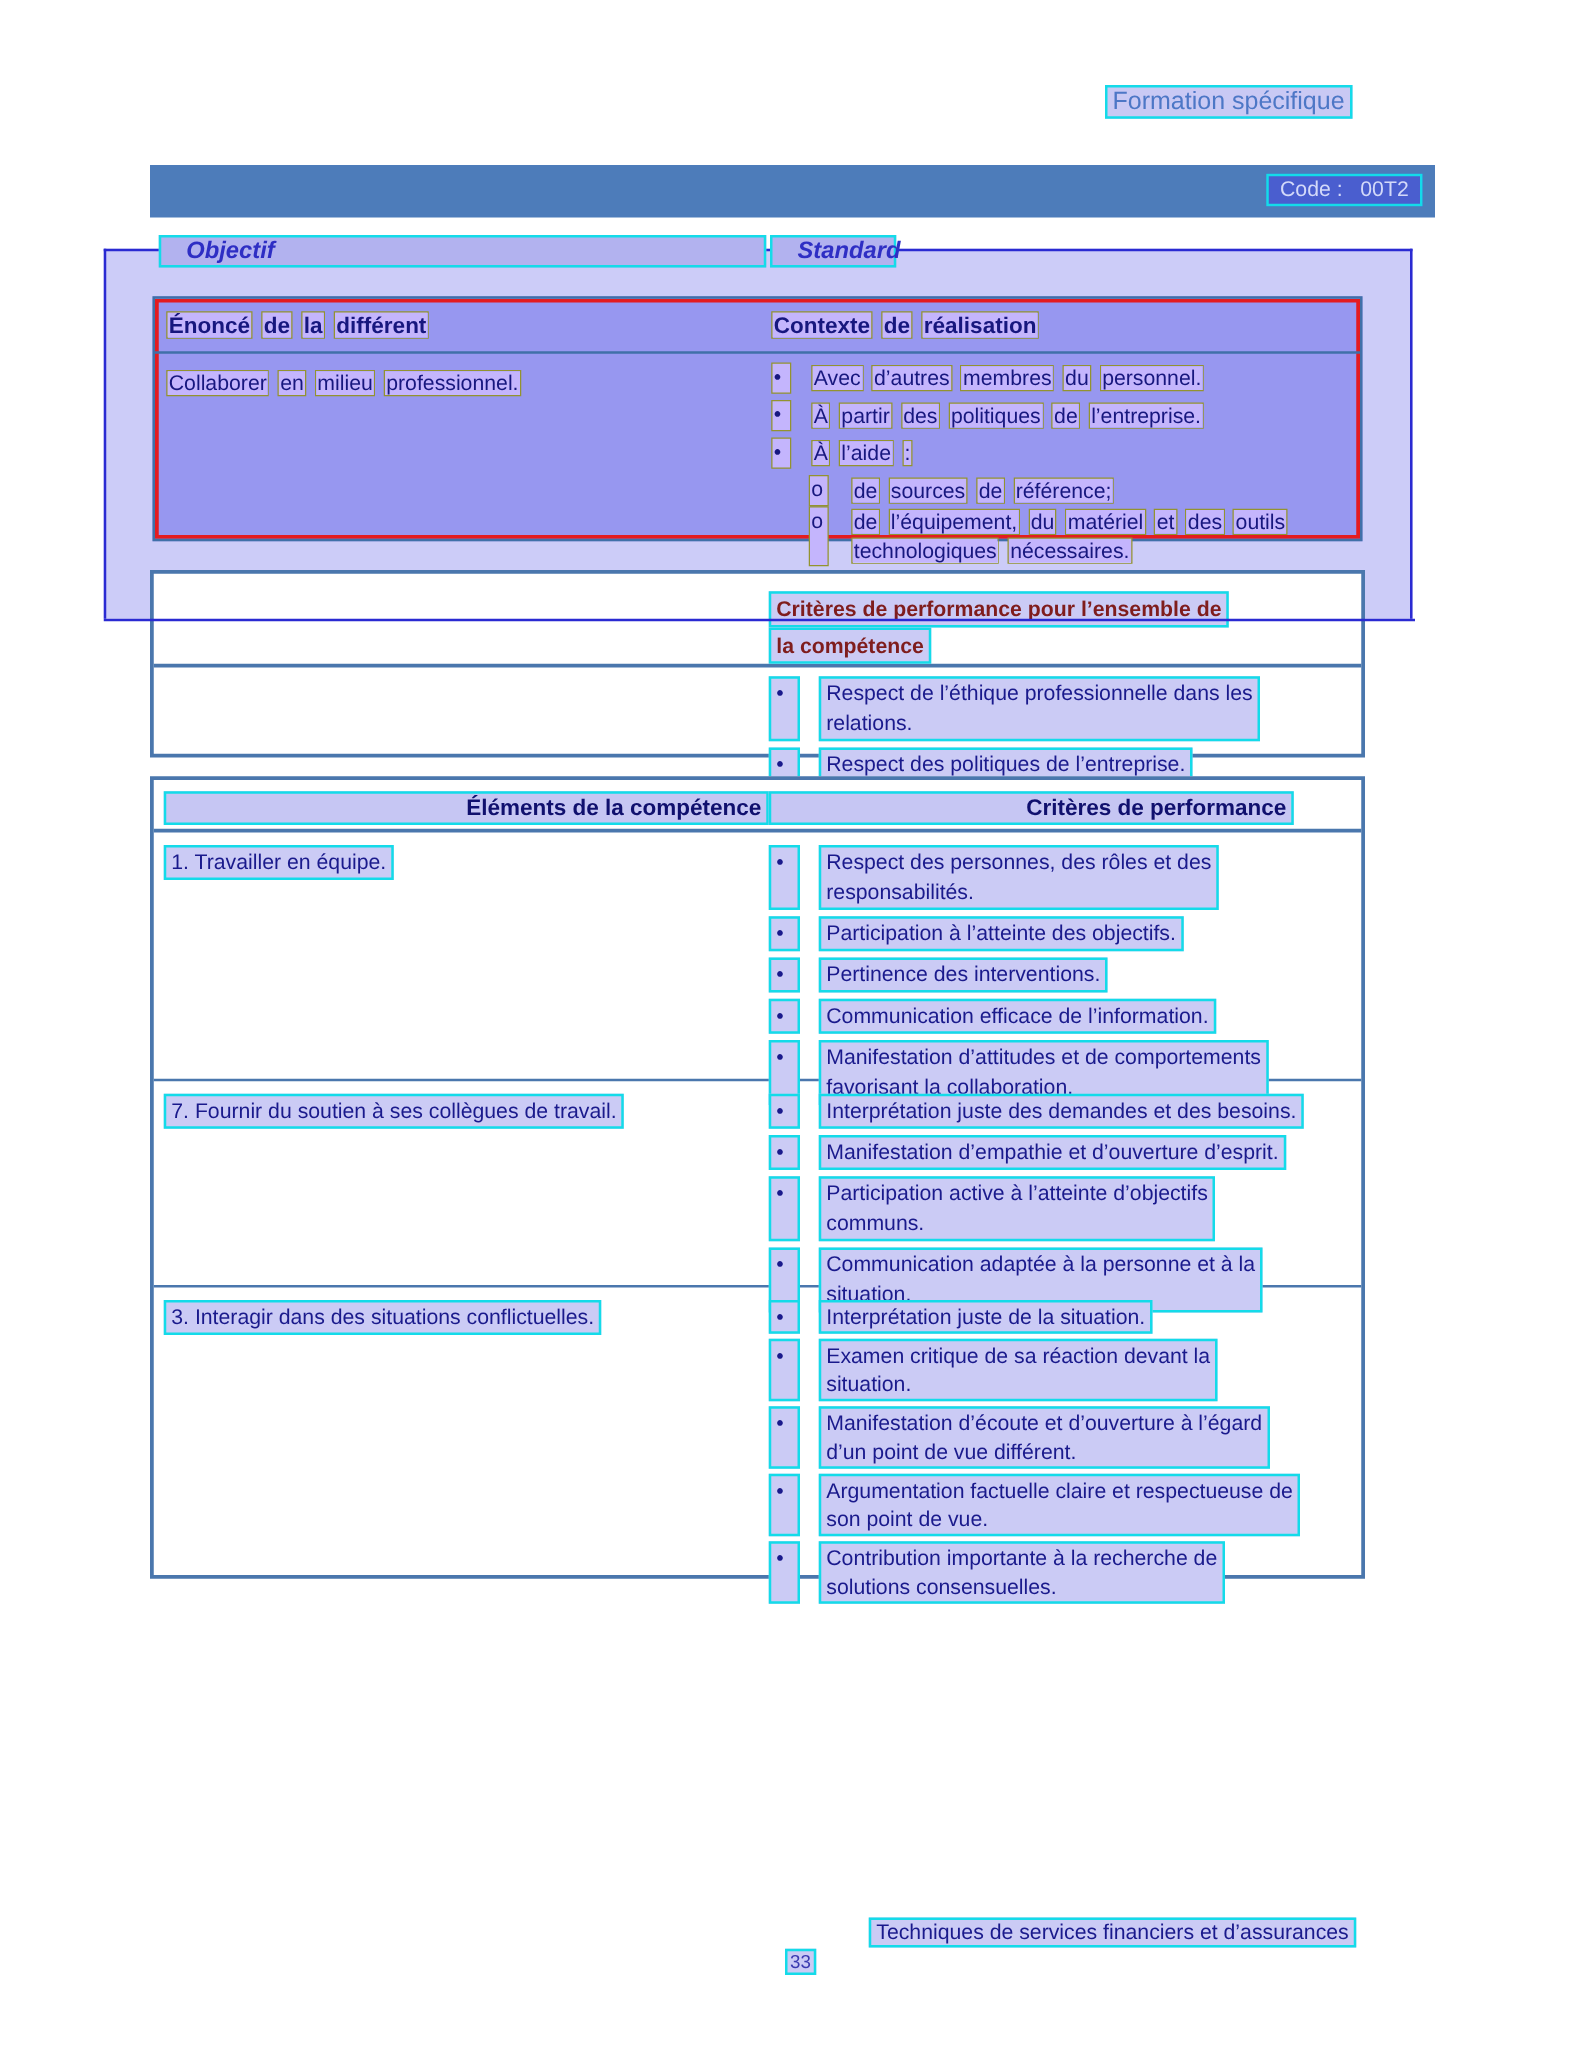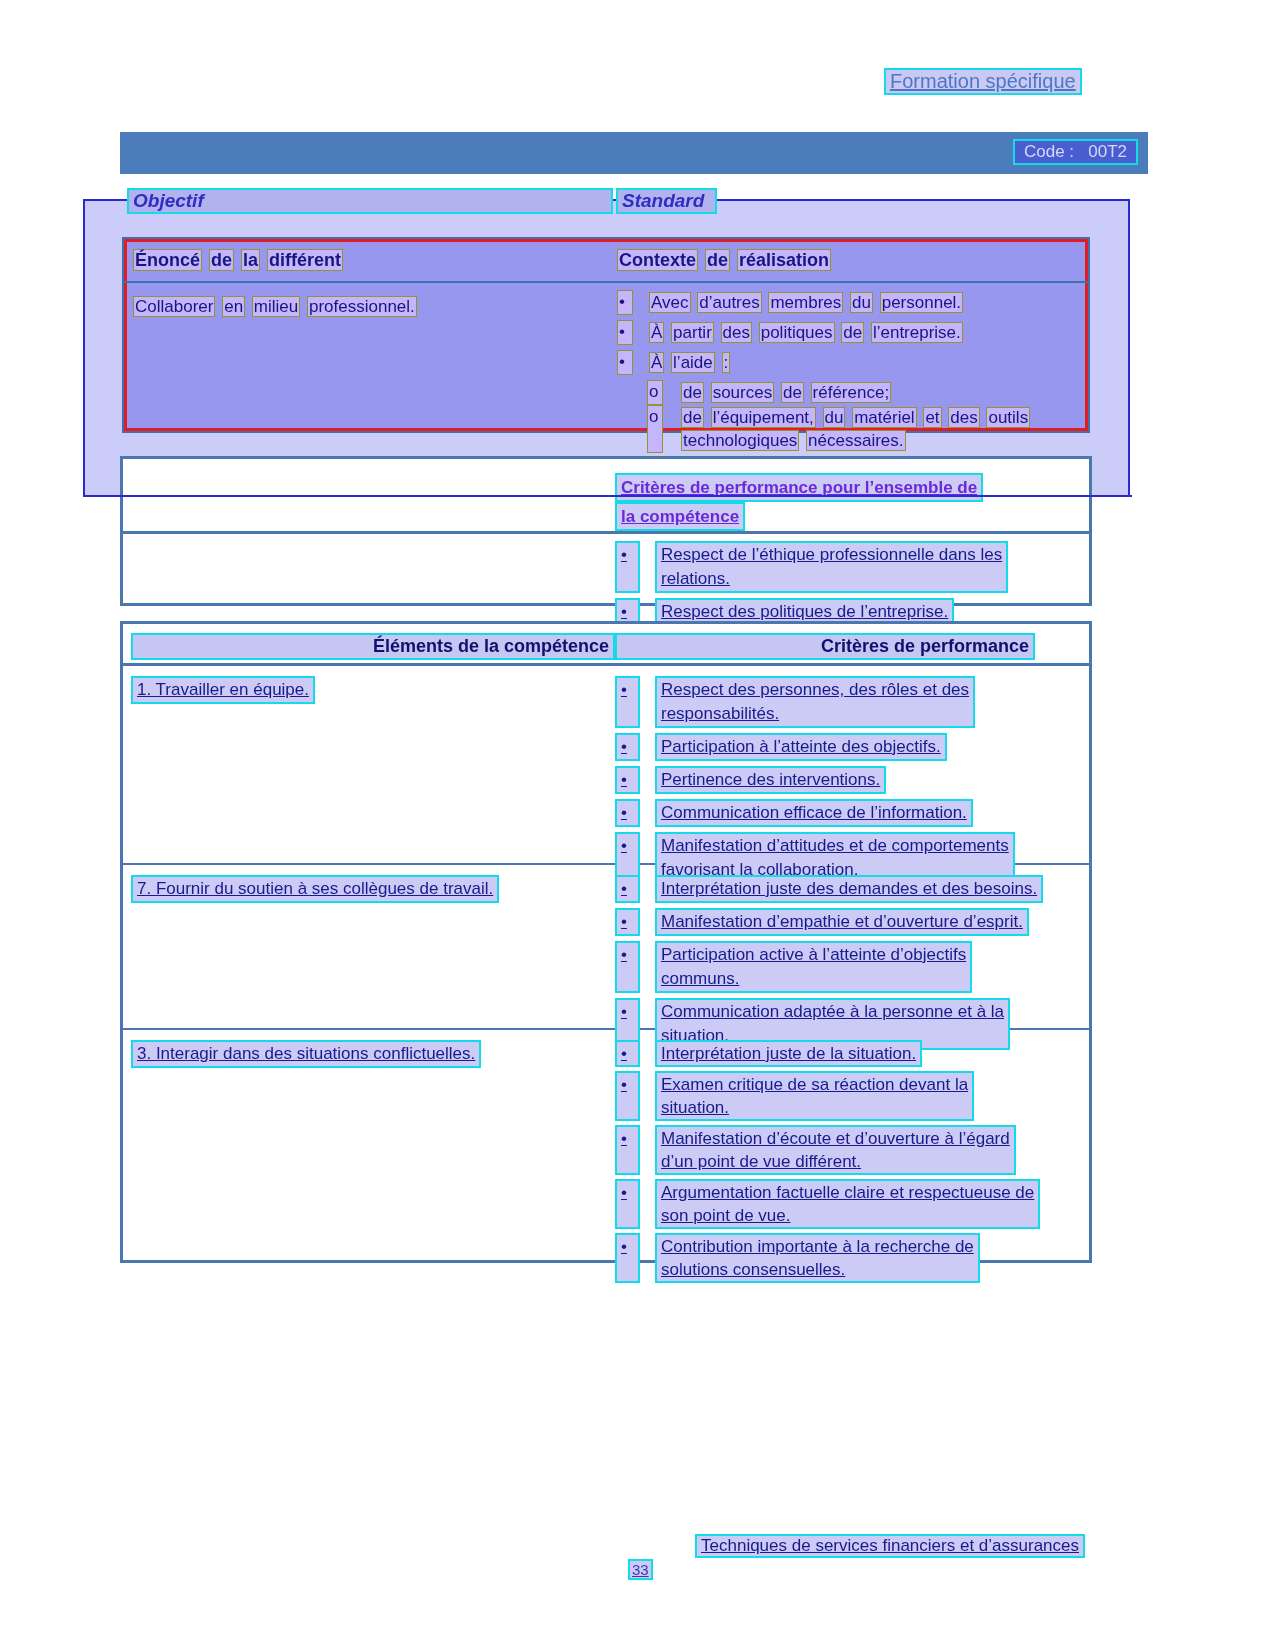--- a/index.html
+++ b/index.html
@@ -1,25 +1,25 @@
 <!DOCTYPE html>
 <html><head>
 <meta charset="utf-8">
 <style>
   html,body{margin:0;padding:0;background:#ffffff;}
   #page{position:relative;width:1275px;height:1651px;background:#ffffff;
         font-family:"Liberation Sans","DejaVu Sans",sans-serif;color:#1a1a8c;overflow:hidden;}
 
   
   .hl{background:#cbcbf5;border:2px solid #14dbe9;color:#1a1a8c;padding:0 4px;
-      display:inline;white-space:pre-line;box-decoration-break:clone;text-decoration:underline;-webkit-box-decoration-break:clone;}
-  .hl.bold{font-weight:bold;color:#6d28d9;}
+      display:inline;white-space:pre-line;box-decoration-break:clone;-webkit-box-decoration-break:clone;}
+  .hl.bold{font-weight:bold;color:#7f1d1d;}
   .hl.fit{display:inline-block;white-space:nowrap;}
   .band{background:#b2b2ef;border:2px solid #14dbe9;display:inline-block;
-        font-weight:bold;font-style:italic;color:#2e2ec4;padding:0 4px;box-sizing:border-box;}
+        font-weight:bold;font-style:italic;color:#2e2ec4;padding:0 20px;box-sizing:border-box;}
   .w{background:#c4b5fd;box-shadow:0 0 0 1px #93932f;color:#17177e;margin:0 2px;padding:0 1px;}
   .wordize{line-height:23px;}
 
   
   .formation{position:absolute;top:68px;left:884px;font-size:20px;}
   .formation .hl{color:#4d77c6;background:#c9c9f4;}
   .banner{position:absolute;left:120px;top:132px;width:1028px;height:42px;background:#4d7cba;}
   .code{position:absolute;right:10px;top:7px;font-size:17px;background:#4a5ecf;
         border:2px solid #14dbe9;color:#d3d9f9;padding:1px 9px;white-space:pre;}
 

